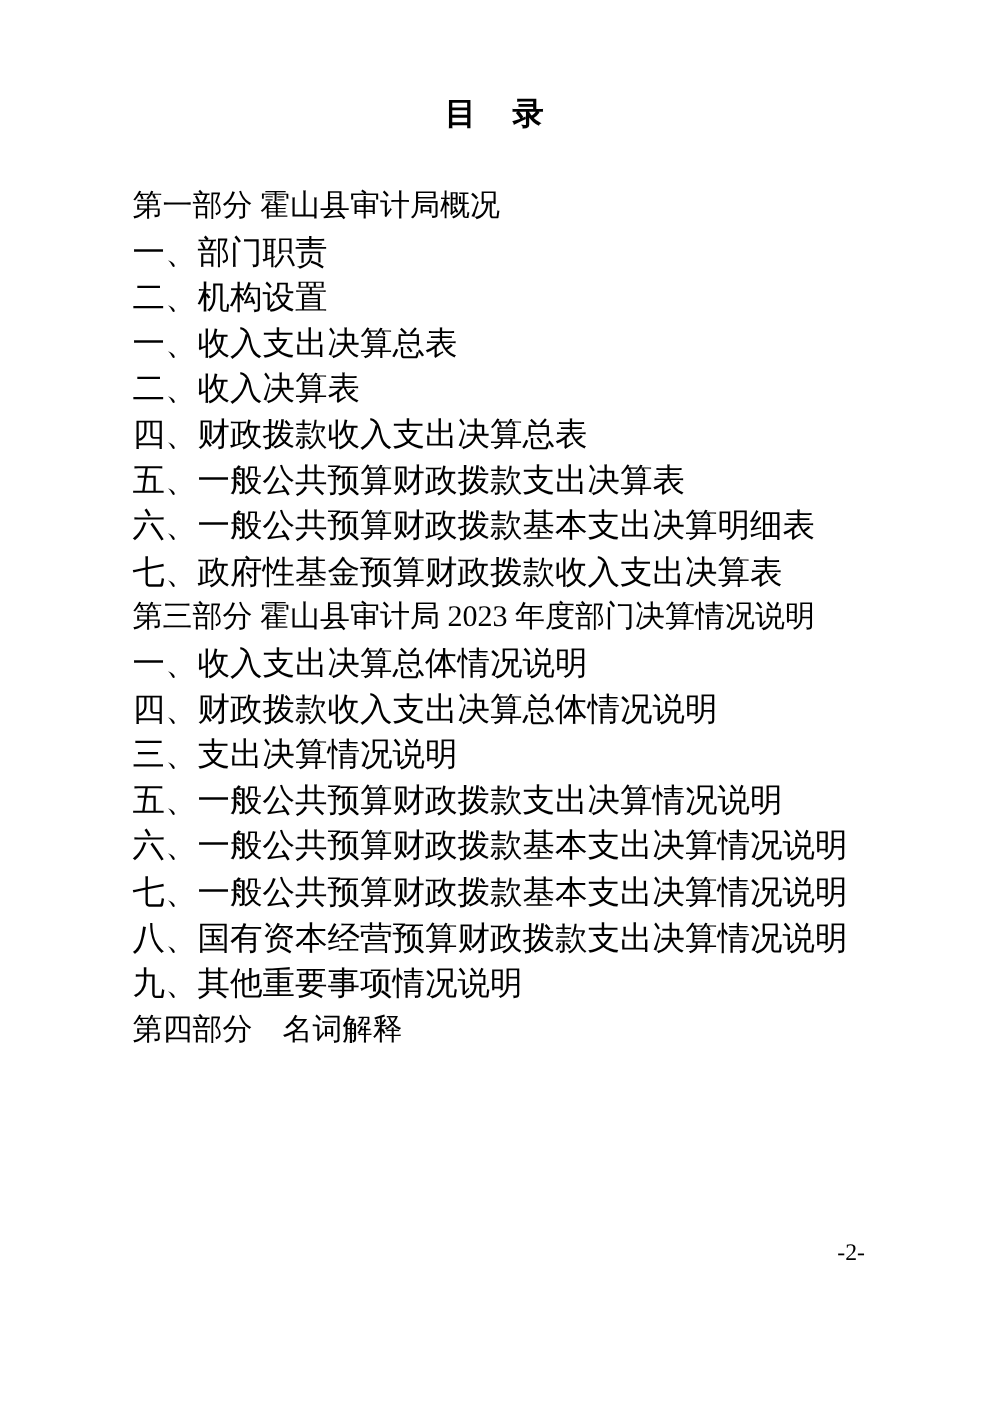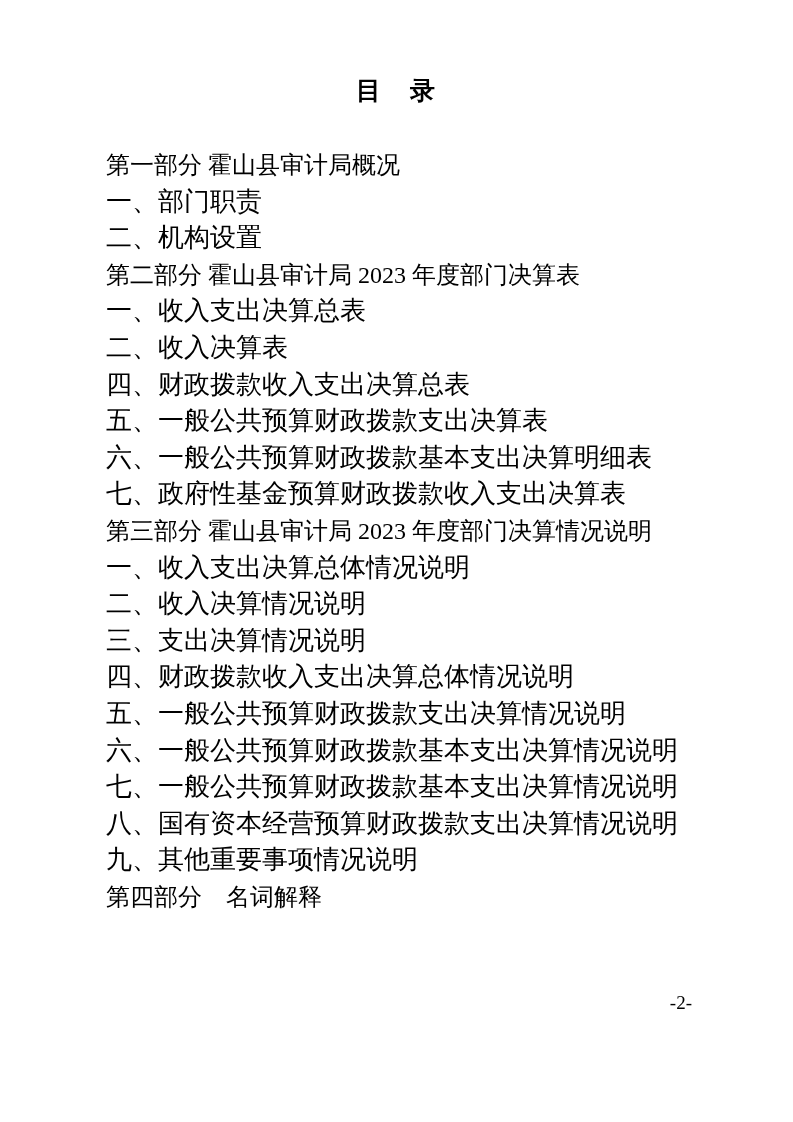--- a/index.html
+++ b/index.html
@@ -57,32 +57,30 @@
 <body>
 
 <div class="page">
 
   <div class="doc-title">目　录</div>
 
   <div class="toc" id="toc">
       <div class="toc-heading">第一部分 霍山县审计局概况</div>
       <div class="toc-item">一、部门职责</div>
       <div class="toc-item">二、机构设置</div>
-      <div class="toc-heading">第二部分 霍山县审计局 2023 年度部门决算表</div>
       <div class="toc-item">一、收入支出决算总表</div>
       <div class="toc-item">二、收入决算表</div>
       <div class="toc-item">四、财政拨款收入支出决算总表</div>
       <div class="toc-item">五、一般公共预算财政拨款支出决算表</div>
       <div class="toc-item">六、一般公共预算财政拨款基本支出决算明细表</div>
       <div class="toc-item">七、政府性基金预算财政拨款收入支出决算表</div>
       <div class="toc-heading">第三部分 霍山县审计局 2023 年度部门决算情况说明</div>
       <div class="toc-item">一、收入支出决算总体情况说明</div>
-      <div class="toc-item">二、收入决算情况说明</div>
+      <div class="toc-item">四、财政拨款收入支出决算总体情况说明</div>
       <div class="toc-item">三、支出决算情况说明</div>
-      <div class="toc-item">四、财政拨款收入支出决算总体情况说明</div>
       <div class="toc-item">五、一般公共预算财政拨款支出决算情况说明</div>
       <div class="toc-item">六、一般公共预算财政拨款基本支出决算情况说明</div>
       <div class="toc-item">七、一般公共预算财政拨款基本支出决算情况说明</div>
       <div class="toc-item">八、国有资本经营预算财政拨款支出决算情况说明</div>
       <div class="toc-item">九、其他重要事项情况说明</div>
       <div class="toc-heading">第四部分　名词解释</div>
     </div>
 
   <div class="page-number">-2-</div>
 

